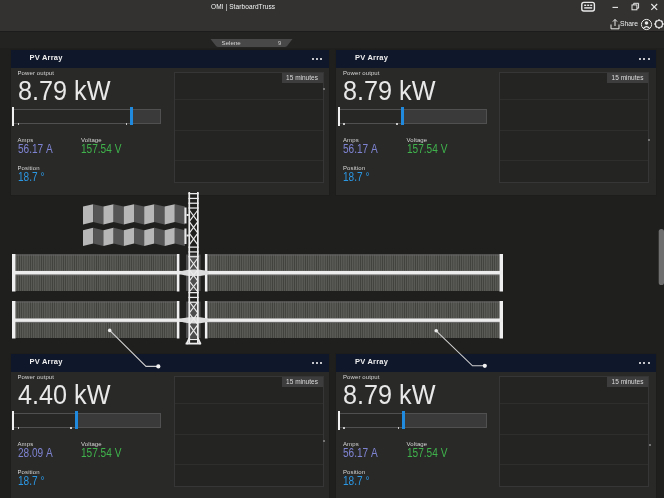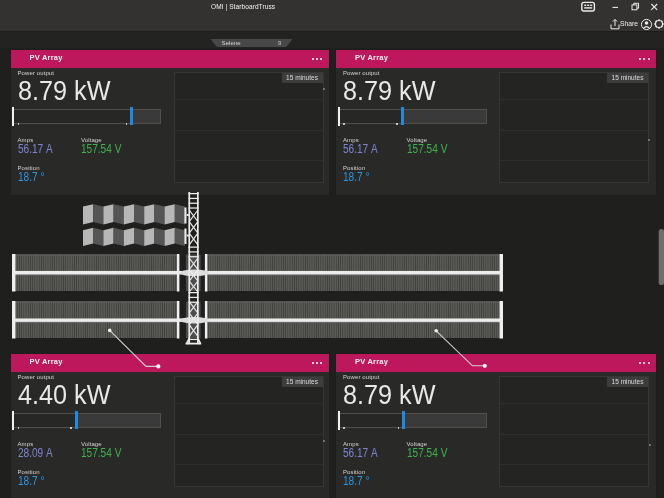--- a/index.html
+++ b/index.html
@@ -8,21 +8,21 @@
 .tbicons{position:absolute;right:0;top:0}
 .toolbar{position:absolute;left:0;top:15px;width:664px;height:17px;background:#333231;border-bottom:1px solid #1c1c1c;box-sizing:border-box}
 .shicon{position:absolute;left:608px;top:2.5px}
 .shtxt{position:absolute;left:620px;top:5.2px;font-size:6.8px;color:#ededed}
 .peicon{position:absolute;left:640px;top:2.5px}
 .geicon{position:absolute;left:652.5px;top:3px}
 .tstrip{position:absolute;left:0;top:32px;width:664px;height:15.5px;background:#232322}
 .tab{position:absolute;left:210px;top:38.5px}
 .card{position:absolute;background:#292928;box-shadow:0 0 0 1px #1d1d1c}
 .card *{position:absolute}
-.chead{left:0;top:0;right:0;height:18px;background:#be185d}
+.chead{left:0;top:0;right:0;height:18px;background:#0f172a}
 .cht{left:19px;top:3.5px;font-size:7.5px;font-weight:bold;color:#f0f0f0;letter-spacing:0.2px}
 .dots{right:4px;top:8px;width:13px;height:3px}
 .dots i{display:block;width:2.2px;height:2.2px;border-radius:50%;background:#fff;top:0}
 .dots i:nth-child(1){left:0}.dots i:nth-child(2){left:4.3px}.dots i:nth-child(3){left:8.6px}
 .lbl{font-size:6px;color:#d6d6d6;white-space:nowrap;letter-spacing:0.1px}
 .big{font-size:28px;line-height:28px;color:#e8e8e8;white-space:nowrap;
  transform:scaleX(0.9);transform-origin:0 0;font-weight:400}
 .val{font-size:12px;line-height:13px;white-space:nowrap;transform:scaleX(0.84);transform-origin:0 0}
 .track{height:15px;background:#3a3a3a;border:1px solid #505050;box-sizing:border-box}
 .tfill{height:13px;background:#272726}

